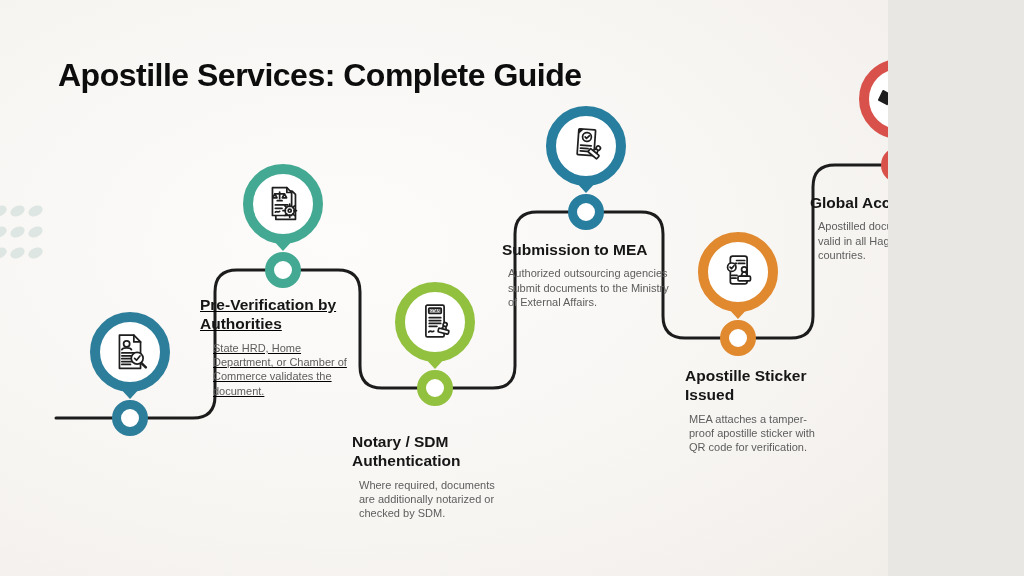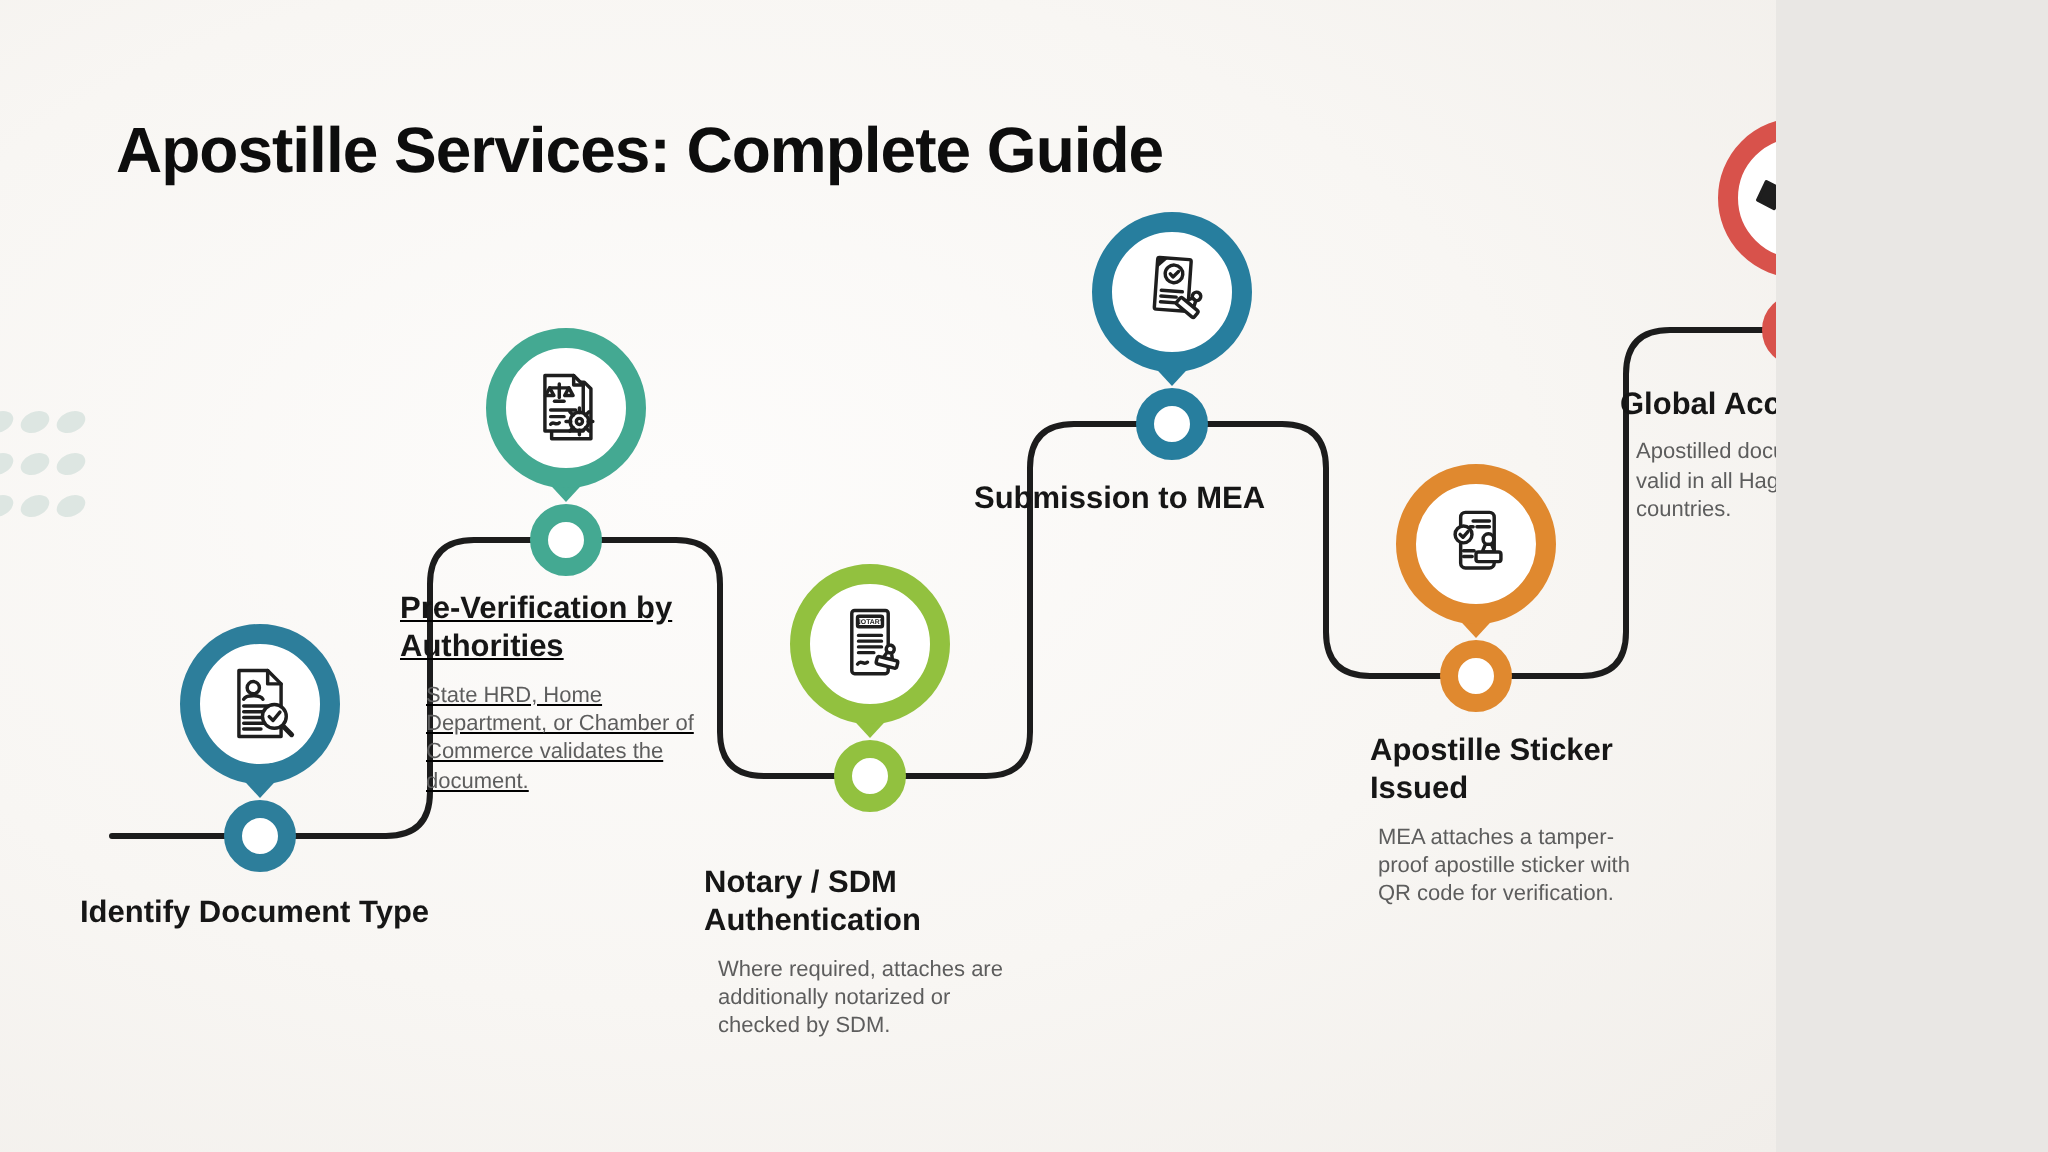--- a/index.html
+++ b/index.html
@@ -42,21 +42,21 @@
     position:absolute; width:18px; height:18px; border:9px solid var(--accent);
     border-radius:50%; background:#fff; box-sizing:content-box; z-index:3;
   }
   .txt{position:absolute; z-index:2;}
   .step-heading{font-size:15.5px; font-weight:700; color:#161616; line-height:1.25;}
   .step-body{margin:7px auto 0; font-size:11px; color:#5d5d5d; line-height:1.3;}
   
   .s1 .marker{left:90px;  top:312px;} .s1 .tail{left:118px; top:386px;} .s1 .ring{left:112px; top:400px;} .s1 .txt{left:40px;  top:447px; width:192px;} .s1 .step-body{max-width:178px;}
   .s2 .marker{left:243px; top:164px;} .s2 .tail{left:271px; top:238px;} .s2 .ring{left:265px; top:252px;} .s2 .txt{left:200px; top:295px; width:166px;text-decoration:underline;} .s2 .step-body{max-width:140px;}
   .s3 .marker{left:395px; top:282px;} .s3 .tail{left:423px; top:356px;} .s3 .ring{left:417px; top:370px;} .s3 .txt{left:352px; top:432px; width:166px;} .s3 .step-body{max-width:152px;}
-  .s4 .marker{left:546px; top:106px;} .s4 .tail{left:574px; top:180px;} .s4 .ring{left:568px; top:194px;} .s4 .txt{left:487px; top:240px; width:176px;} .s4 .step-body{max-width:164px;}
+  .s4 .marker{left:546px; top:106px;} .s4 .tail{left:574px; top:180px;} .s4 .ring{left:568px; top:194px;} .s4 .txt{left:502px; top:240px; width:176px;} .s4 .step-body{max-width:164px;}
   .s5 .marker{left:698px; top:232px;} .s5 .tail{left:726px; top:306px;} .s5 .ring{left:720px; top:320px;} .s5 .txt{left:685px; top:366px; width:150px;} .s5 .step-body{max-width:142px;}
   .s6 .marker{left:859px; top:59px;}  .s6 .tail{left:887px; top:133px;} .s6 .ring{left:881px; top:147px;} .s6 .txt{left:810px; top:193px; width:180px;} .s6 .step-body{max-width:164px;}
   .icon{display:block;}
 </style>
 </head>
 <body>
 
 <div class="stage">
 
   <div class="blob b1"></div>
@@ -91,21 +91,20 @@
         <path d="M15.5 21.5c1.2-2.4 8.8-2.4 10 0"></path>
         <path d="M15.5 25h17M15.5 28h17M15.5 31h17M15.5 34h17M15.5 37h9"></path>
         <circle cx="31.5" cy="30.5" r="6.2" fill="#fff"></circle>
         <path d="M28.8 30.6l2 2 3.6-4.4"></path>
         <path d="M36 35.5l4.5 4.5" stroke-width="2.6"></path>
       </svg>
     </div>
     <div class="tail"></div>
     <div class="ring"></div>
     <div class="txt">
-      <div class="step-heading">Identify Document Type</div>
     </div>
   </div>
 
   <div class="step s2" style="--accent: #44a992;">
     <div class="marker">
       <svg class="icon" width="46" height="46" viewBox="0 0 48 48" fill="none" stroke="#1e1e1e" stroke-width="1.8" stroke-linecap="round" stroke-linejoin="round">
         <path d="M16.5 10.5h17l3.5 3.5V40h-20.5z" fill="#fff"></path>
         <path d="M13 7h15l5 5v24H13z" fill="#fff"></path>
         <path d="M28 7v5h5"></path>
         <path d="M20.5 11.5v7"></path>
@@ -140,21 +139,21 @@
           <circle cx="33" cy="26.5" r="2.1" fill="#fff"></circle>
           <path d="M31.8 28.5h2.4l1.3 3.2h-5z" fill="#fff"></path>
           <rect x="27.5" y="31.6" width="11" height="4" rx="1" fill="#fff"></rect>
         </g>
       </svg>
     </div>
     <div class="tail"></div>
     <div class="ring"></div>
     <div class="txt">
       <div class="step-heading">Notary / SDM Authentication</div>
-      <div class="step-body">Where required, attaches are additionally notarized or checked by SDM.</div>
+      <div class="step-body">Where required, documents are additionally notarized or checked by SDM.</div>
     </div>
   </div>
 
   <div class="step s4" style="--accent: #277e9e;">
     <div class="marker">
       <svg class="icon" width="46" height="46" viewBox="0 0 48 48" fill="none" stroke="#1e1e1e" stroke-width="1.8" stroke-linecap="round" stroke-linejoin="round">
         <g transform="rotate(4 24 22)">
           <rect x="15.5" y="6.5" width="17.5" height="27" rx="1" fill="#fff"></rect>
           <path d="M15.5 6.5h5.5l-5.5 5.5z" fill="#1e1e1e" stroke="none"></path>
           <circle cx="24.5" cy="14.5" r="4.6" fill="#fff"></circle>
@@ -165,20 +164,21 @@
           <circle cx="32" cy="24.5" r="2.2" fill="#fff"></circle>
           <path d="M30.8 26.6h2.4l1.4 3.4h-5.2z" fill="#fff"></path>
           <rect x="26" y="29.9" width="12" height="4.4" rx="1" fill="#fff"></rect>
         </g>
       </svg>
     </div>
     <div class="tail"></div>
     <div class="ring"></div>
     <div class="txt">
       <div class="step-heading">Submission to MEA</div>
+      <div class="step-body">Authorized outsourcing agencies submit documents to the Ministry of External Affairs.</div>
     </div>
   </div>
 
   <div class="step s5" style="--accent: #e0892f;">
     <div class="marker">
       <svg class="icon" width="46" height="46" viewBox="0 0 48 48" fill="none" stroke="#1e1e1e" stroke-width="1.8" stroke-linecap="round" stroke-linejoin="round">
         <rect x="16" y="7.5" width="17.5" height="29" rx="2.5" fill="#fff"></rect>
         <path d="M22.5 12h8.5M24.5 15h6.5M21 15h1.5"></path>
         <circle cx="17.5" cy="19" r="4.4" fill="#fff"></circle>
         <path d="M15.7 19l1.5 1.5 2.6-3"></path>

